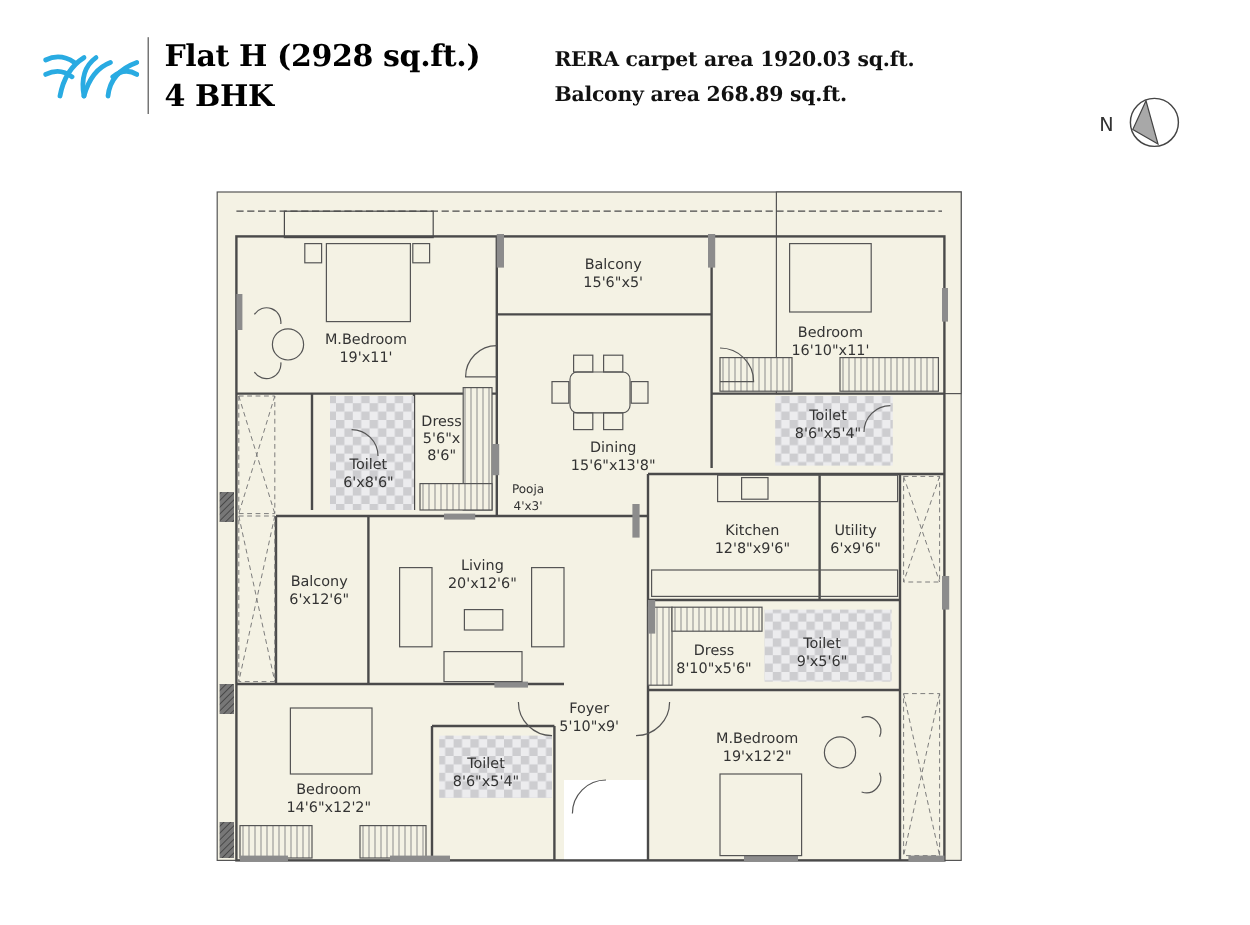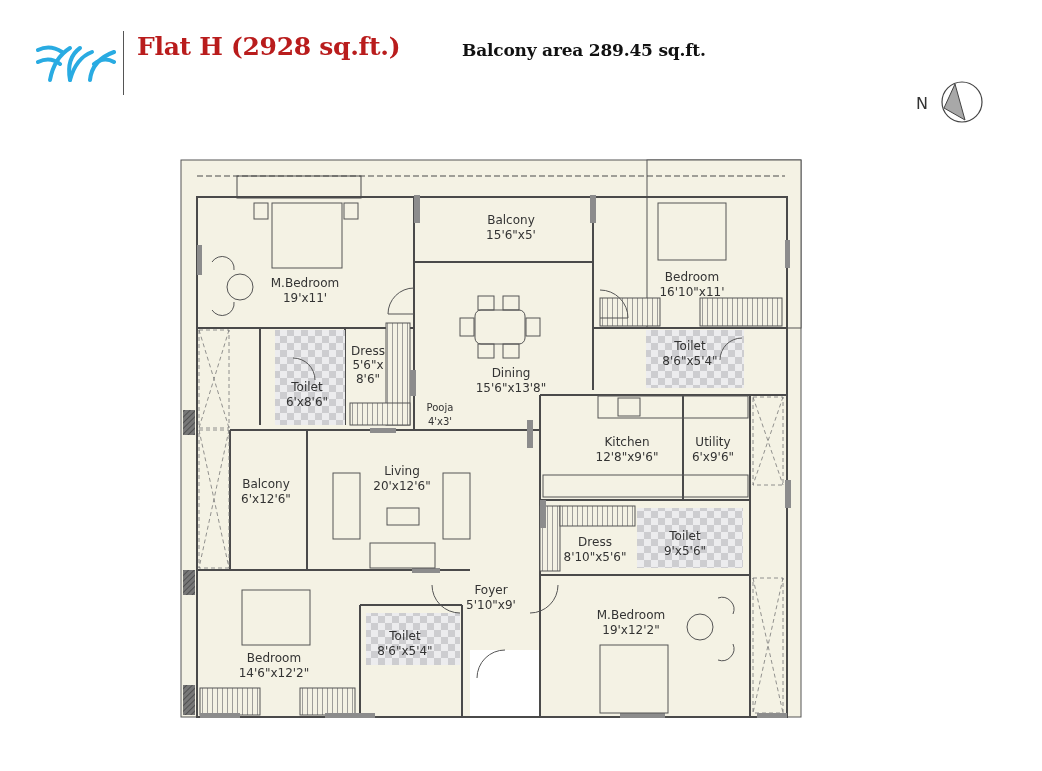--- a/index.html
+++ b/index.html
@@ -1,19 +1,19 @@
 <!DOCTYPE html>
 <html><head>
 <meta charset="utf-8">
 <style>
   html, body { margin:0; padding:0; background:#ffffff; }
   body { width:1042px; height:771px; position:relative; overflow:hidden; font-family:"DejaVu Serif", serif; }
   .header-logo { position:absolute; left:36px; top:40px; width:80px; height:44px; }
   .header-divider { position:absolute; left:123px; top:31px; width:1px; height:64px; background:#555; }
-  .title { position:absolute; left:137px; top:30px; font-family:"DejaVu Serif", serif; font-weight:bold; font-size:25px; line-height:33px; color:#b91c1c; letter-spacing:-0.3px; }
+  .title { position:absolute; left:137px; top:30px; font-family:"DejaVu Serif", serif; font-weight:bold; font-size:25px; line-height:33px; color:#000000; letter-spacing:-0.3px; }
   .areas { position:absolute; left:462px; top:36px; font-family:"DejaVu Serif", serif; font-weight:bold; font-size:17px; line-height:29px; color:#111; letter-spacing:-0.2px; }
   .compass { position:absolute; left:916px; top:78px; width:70px; height:48px; }
   .compass-label { position:absolute; left:0; top:16px; font-family:"DejaVu Sans", sans-serif; font-size:16px; color:#333; }
   .plan { position:absolute; left:0; top:0; width:1042px; height:771px; }
   .room-label { font-family:"DejaVu Sans", sans-serif; font-size:12px; fill:#333; text-anchor:middle; }
 </style>
 </head>
 <body>
 
 <svg class="header-logo" viewBox="0 0 80 44">
@@ -23,23 +23,25 @@
     <path d="M14 40 Q18 18 34 8"></path>
     <path d="M34 40 Q30 18 44 8"></path>
     <path d="M34 40 Q40 18 56 12"></path>
     <path d="M54 40 Q56 20 78 12"></path>
     <path d="M58 24 Q68 16 78 22"></path>
   </g>
 </svg>
 <div class="header-divider"></div>
 <div class="title">
   <div>Flat H (2928 sq.ft.)</div>
+  <div>4 BHK</div>
 </div>
 <div class="areas">
-  <div>Balcony area 289.45 sq.ft.</div>
+  <div>RERA carpet area 1920.03 sq.ft.</div>
+  <div>Balcony area 268.89 sq.ft.</div>
 </div>
 <div class="compass">
   <span class="compass-label">N</span>
   <svg style="position:absolute;left:22px;top:0" width="48" height="48" viewBox="0 0 48 48">
     <circle cx="24" cy="24" r="20" fill="#fff" stroke="#444" stroke-width="1.2"></circle>
     <polygon points="17,6 6,30 27,42" fill="#a8a8a8" stroke="#444" stroke-width="1"></polygon>
   </svg>
 </div>
 
 <svg class="plan" viewBox="0 0 1042 771">

